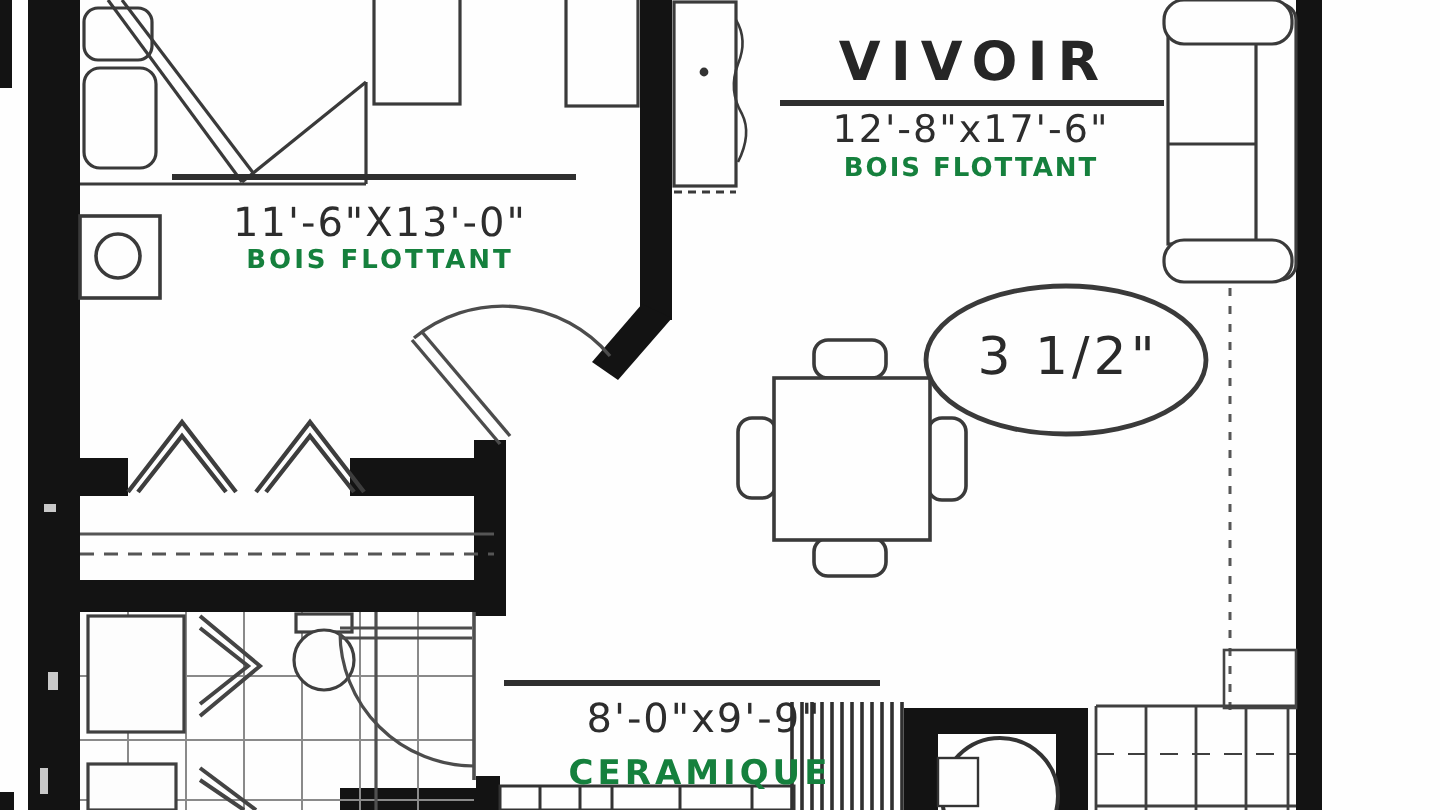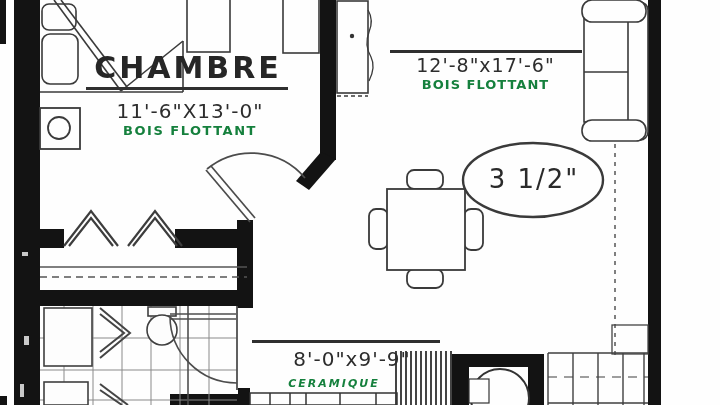--- a/index.html
+++ b/index.html
@@ -168,27 +168,27 @@
       <line x1="548" y1="377" x2="648" y2="377" stroke-dasharray="9,7" stroke-width="1.1"></line>
       <line x1="548" y1="353" x2="548" y2="405"></line>
         <line x1="573" y1="353" x2="573" y2="405"></line>
       <line x1="598" y1="353" x2="598" y2="405"></line>
         <line x1="623" y1="353" x2="623" y2="405"></line>
       <line x1="644" y1="353" x2="644" y2="405"></line>
     </g>
     <rect x="612" y="325" width="36" height="29" fill="none" stroke="#444" stroke-width="1.3"></rect>
   </svg>
 
-  <div class="lbl room-name" style="left:88px;top:50px;width:200px;font-size:30px;letter-spacing:3px;">CHAMBRE</div>
   <div class="uline" style="left:86px;top:87px;width:202px;height:3px;"></div>
   <div class="lbl dim" style="left:85px;top:99px;width:210px;font-size:20px;letter-spacing:1px;">11'-6"X13'-0"</div>
   <div class="lbl floor" style="left:85px;top:123px;width:210px;font-size:13px;letter-spacing:1.5px;">BOIS FLOTTANT</div>
 
+  <div class="lbl room-name" style="left:392px;top:16px;width:190px;font-size:27px;letter-spacing:5px;">VIVOIR</div>
   <div class="uline" style="left:390px;top:50px;width:192px;height:3px;"></div>
   <div class="lbl dim" style="left:383px;top:54px;width:205px;font-size:19px;letter-spacing:1px;">12'-8"x17'-6"</div>
   <div class="lbl floor" style="left:383px;top:77px;width:205px;font-size:13px;letter-spacing:1px;">BOIS FLOTTANT</div>
 
   <div class="uline" style="left:252px;top:340px;width:188px;height:3px;"></div>
   <div class="lbl dim" style="left:238px;top:347px;width:228px;font-size:20px;letter-spacing:1px;">8'-0"x9'-9"</div>
-  <div class="lbl floor" style="left:240px;top:377px;width:188px;font-size:11px;letter-spacing:2px;font-style:italic;">CERAMIQUE</div>
+  <div class="lbl floor" style="left:256px;top:377px;width:188px;font-size:17px;letter-spacing:2px;">CERAMIQUE</div>
 
   <div class="lbl" style="left:468px;top:164px;width:132px;font-size:26px;letter-spacing:2px;color:#2a2a2a;">3 1/2"</div>
 </div>
 
 </body></html>

